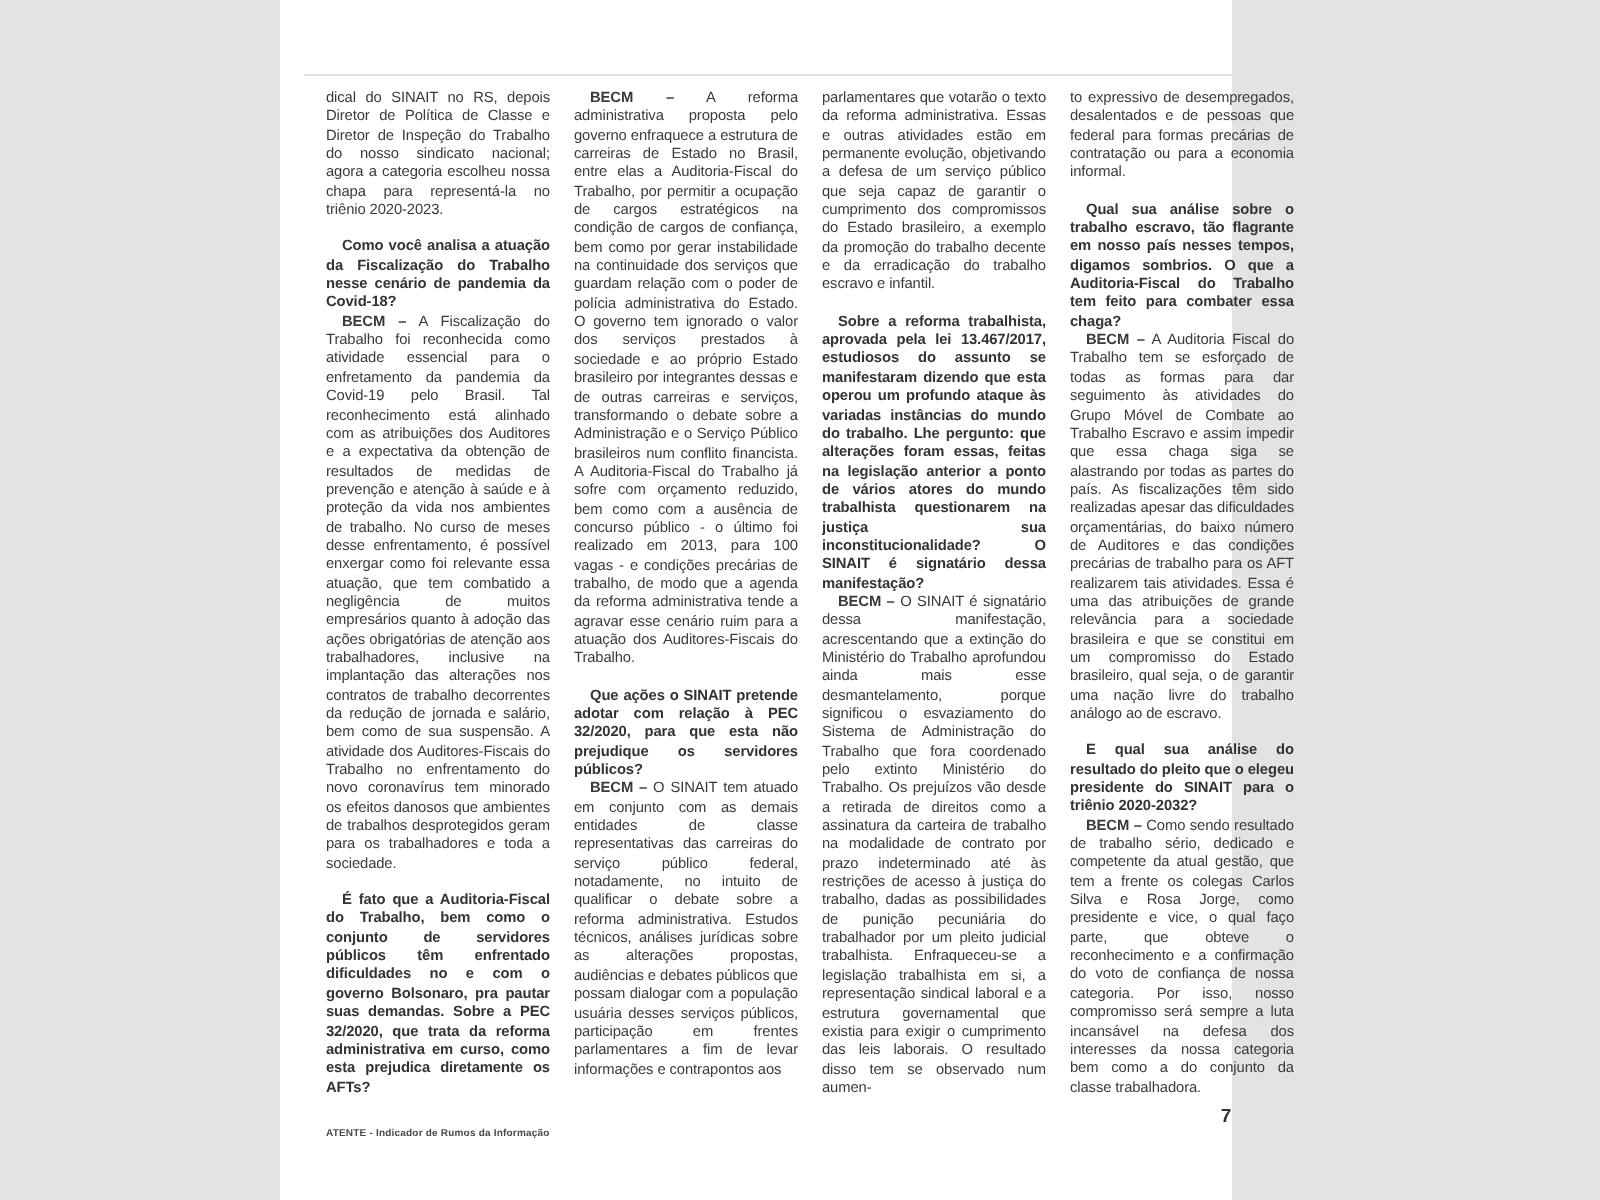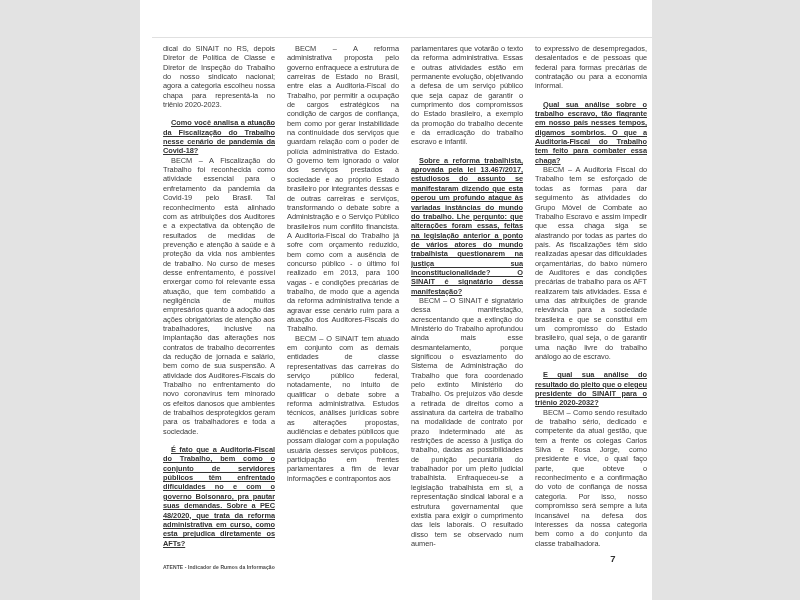--- a/index.html
+++ b/index.html
@@ -6,21 +6,21 @@
   body {
     width: 800px; height: 600px;
     background: #e3e3e3;
     position: relative;
     overflow: hidden;
     font-family: "Liberation Sans", sans-serif;
   }
   .page {
     position: absolute;
     left: 140px; top: 0;
-    width: 512px; height: 600px;
+    width: 476px; height: 600px;
     background: #ffffff;
   }
   .top-rule {
     position: absolute;
     left: 12px; right: 0; top: 37px;
     height: 1px;
     background: #e0e0e0;
   }
   .content {
     position: absolute;
@@ -38,24 +38,23 @@
     color: #3a3a3a;
     text-align: justify;
     letter-spacing: -0.05px;
   }
   .col p { margin: 0; }
   .col p.question {
     font-weight: bold;
     color: #333333;
     margin-top: 9px;
     text-indent: 8px;
-    text-decoration: underline;
   }
   .col p.answer { text-indent: 8px; }
-  .col p.answer strong { font-weight: normal; }
+  .col p.answer strong { font-weight: bold; }
   .col p.bodytext { text-indent: 0; }
   .footer-note {
     position: absolute;
     left: 23px; top: 564px;
     font-size: 5px;
     font-weight: bold;
     letter-spacing: 0.1px;
     color: #4a4a4a;
   }
   .page-number {
@@ -73,25 +72,26 @@
 
 <div class="page">
   <div class="top-rule"></div>
 
   <div class="content">
 
     <div class="col">
       <p class="bodytext">dical do SINAIT no RS, depois Diretor de Política de Classe e Diretor de Inspeção do Trabalho do nosso sindicato nacional; agora a categoria escolheu nossa chapa para representá-la no triênio 2020-2023.</p>
       <p class="question">Como você analisa a atuação da Fiscalização do Trabalho nesse cenário de pandemia da Covid-18?</p>
       <p class="answer"><strong>BECM –</strong><span> A Fiscalização do Trabalho foi reconhecida como atividade essencial para o enfretamento da pandemia da Covid-19 pelo Brasil. Tal reconhecimento está alinhado com as atribuições dos Auditores e a expectativa da obtenção de resultados de medidas de prevenção e atenção à saúde e à proteção da vida nos ambientes de trabalho. No curso de meses desse enfrentamento, é possível enxergar como foi relevante essa atuação, que tem combatido a negligência de muitos empresários quanto à adoção das ações obrigatórias de atenção aos trabalhadores, inclusive na implantação das alterações nos contratos de trabalho decorrentes da redução de jornada e salário, bem como de sua suspensão. A atividade dos Auditores-Fiscais do Trabalho no enfrentamento do novo coronavírus tem minorado os efeitos danosos que ambientes de trabalhos desprotegidos geram para os trabalhadores e toda a sociedade.</span></p>
-      <p class="question">É fato que a Auditoria-Fiscal do Trabalho, bem como o conjunto de servidores públicos têm enfrentado dificuldades no e com o governo Bolsonaro, pra pautar suas demandas. Sobre a PEC 48/2020, que trata da reforma administrativa em curso, como esta prejudica diretamente os AFTs?</p>
+      <p class="question">É fato que a Auditoria-Fiscal do Trabalho, bem como o conjunto de servidores públicos têm enfrentado dificuldades no e com o governo Bolsonaro, pra pautar suas demandas. Sobre a PEC 32/2020, que trata da reforma administrativa em curso, como esta prejudica diretamente os AFTs?</p>
     </div>
 
     <div class="col">
       <p class="answer"><strong>BECM –</strong><span> A reforma administrativa proposta pelo governo enfraquece a estrutura de carreiras de Estado no Brasil, entre elas a Auditoria-Fiscal do Trabalho, por permitir a ocupação de cargos estratégicos na condição de cargos de confiança, bem como por gerar instabilidade na continuidade dos serviços que guardam relação com o poder de polícia administrativa do Estado. O governo tem ignorado o valor dos serviços prestados à sociedade e ao próprio Estado brasileiro por integrantes dessas e de outras carreiras e serviços, transformando o debate sobre a Administração e o Serviço Público brasileiros num conflito financista. A Auditoria-Fiscal do Trabalho já sofre com orçamento reduzido, bem como com a ausência de concurso público - o último foi realizado em 2013, para 100 vagas - e condições precárias de trabalho, de modo que a agenda da reforma administrativa tende a agravar esse cenário ruim para a atuação dos Auditores-Fiscais do Trabalho.</span></p>
+      <p class="question">Que ações o SINAIT pretende adotar com relação à PEC 32/2020, para que esta não prejudique os servidores públicos?</p>
       <p class="answer"><strong>BECM –</strong><span> O SINAIT tem atuado em conjunto com as demais entidades de classe representativas das carreiras do serviço público federal, notadamente, no intuito de qualificar o debate sobre a reforma administrativa. Estudos técnicos, análises jurídicas sobre as alterações propostas, audiências e debates públicos que possam dialogar com a população usuária desses serviços públicos, participação em frentes parlamentares a fim de levar informações e contrapontos aos</span></p>
     </div>
 
     <div class="col">
       <p class="bodytext">parlamentares que votarão o texto da reforma administrativa. Essas e outras atividades estão em permanente evolução, objetivando a defesa de um serviço público que seja capaz de garantir o cumprimento dos compromissos do Estado brasileiro, a exemplo da promoção do trabalho decente e da erradicação do trabalho escravo e infantil.</p>
       <p class="question">Sobre a reforma trabalhista, aprovada pela lei 13.467/2017, estudiosos do assunto se manifestaram dizendo que esta operou um profundo ataque às variadas instâncias do mundo do trabalho. Lhe pergunto: que alterações foram essas, feitas na legislação anterior a ponto de vários atores do mundo trabalhista questionarem na justiça sua inconstitucionalidade? O SINAIT é signatário dessa manifestação?</p>
       <p class="answer"><strong>BECM –</strong><span> O SINAIT é signatário dessa manifestação, acrescentando que a extinção do Ministério do Trabalho aprofundou ainda mais esse desmantelamento, porque significou o esvaziamento do Sistema de Administração do Trabalho que fora coordenado pelo extinto Ministério do Trabalho. Os prejuízos vão desde a retirada de direitos como a assinatura da carteira de trabalho na modalidade de contrato por prazo indeterminado até às restrições de acesso à justiça do trabalho, dadas as possibilidades de punição pecuniária do trabalhador por um pleito judicial trabalhista. Enfraqueceu-se a legislação trabalhista em si, a representação sindical laboral e a estrutura governamental que existia para exigir o cumprimento das leis laborais. O resultado disso tem se observado num aumen-</span></p>
     </div>
 
     <div class="col">

